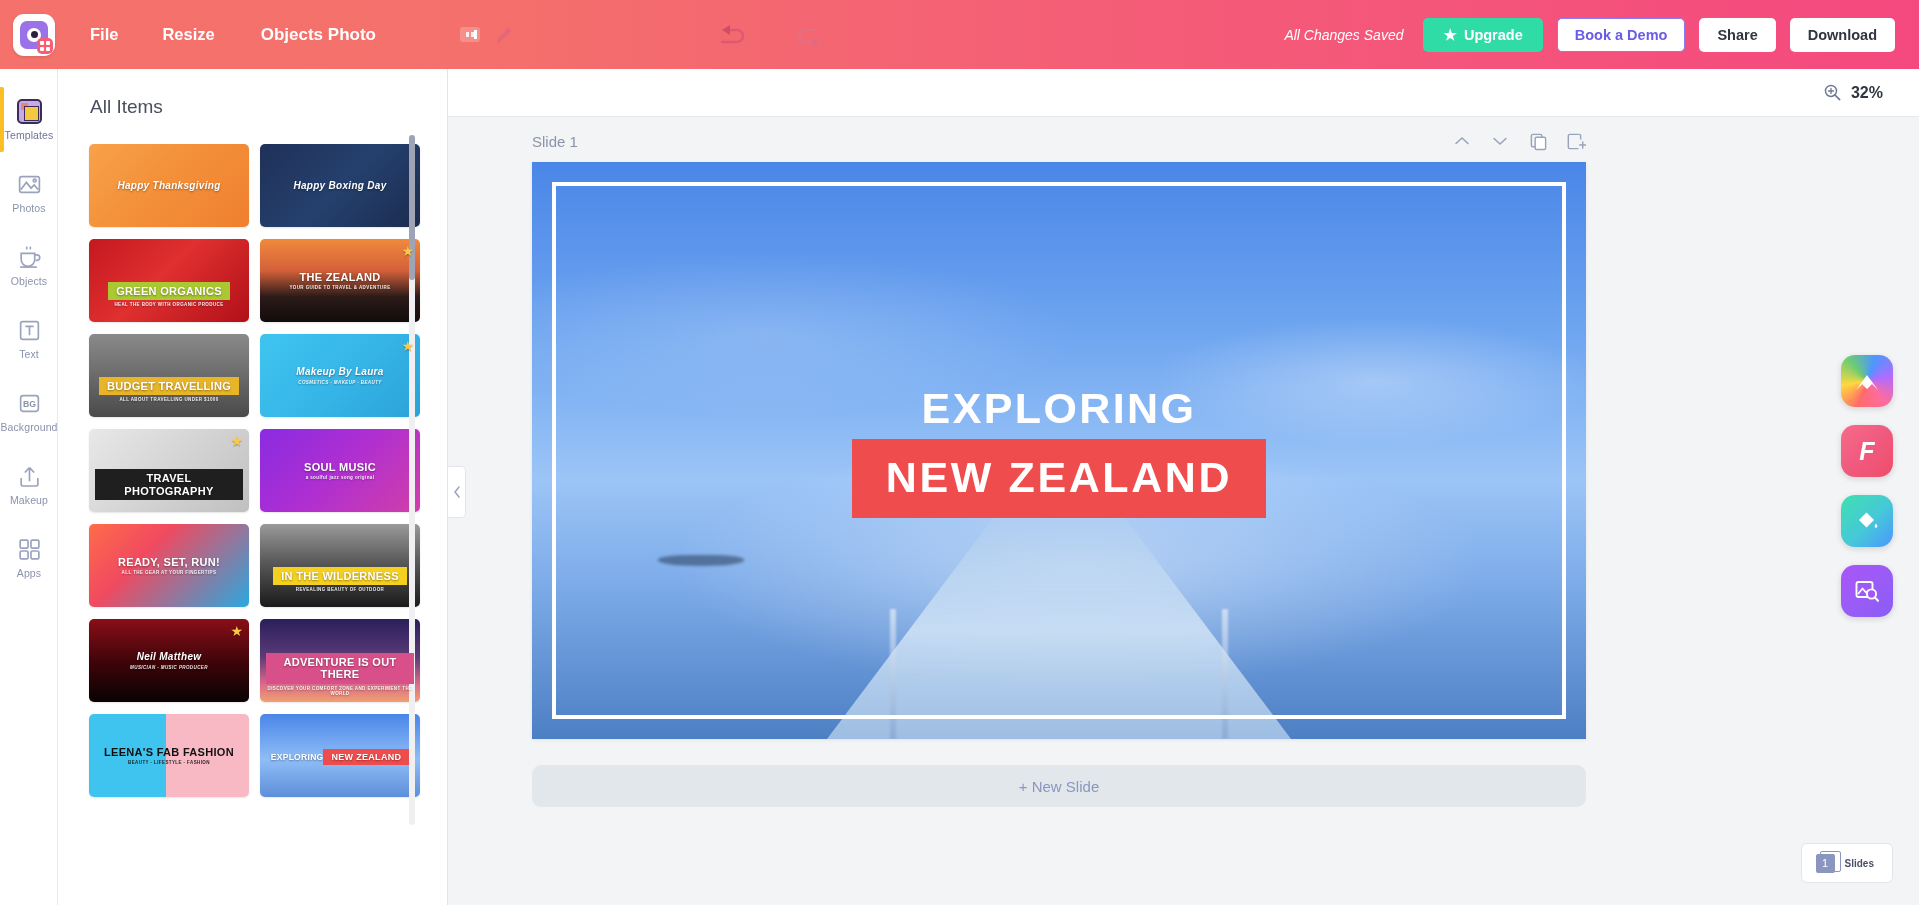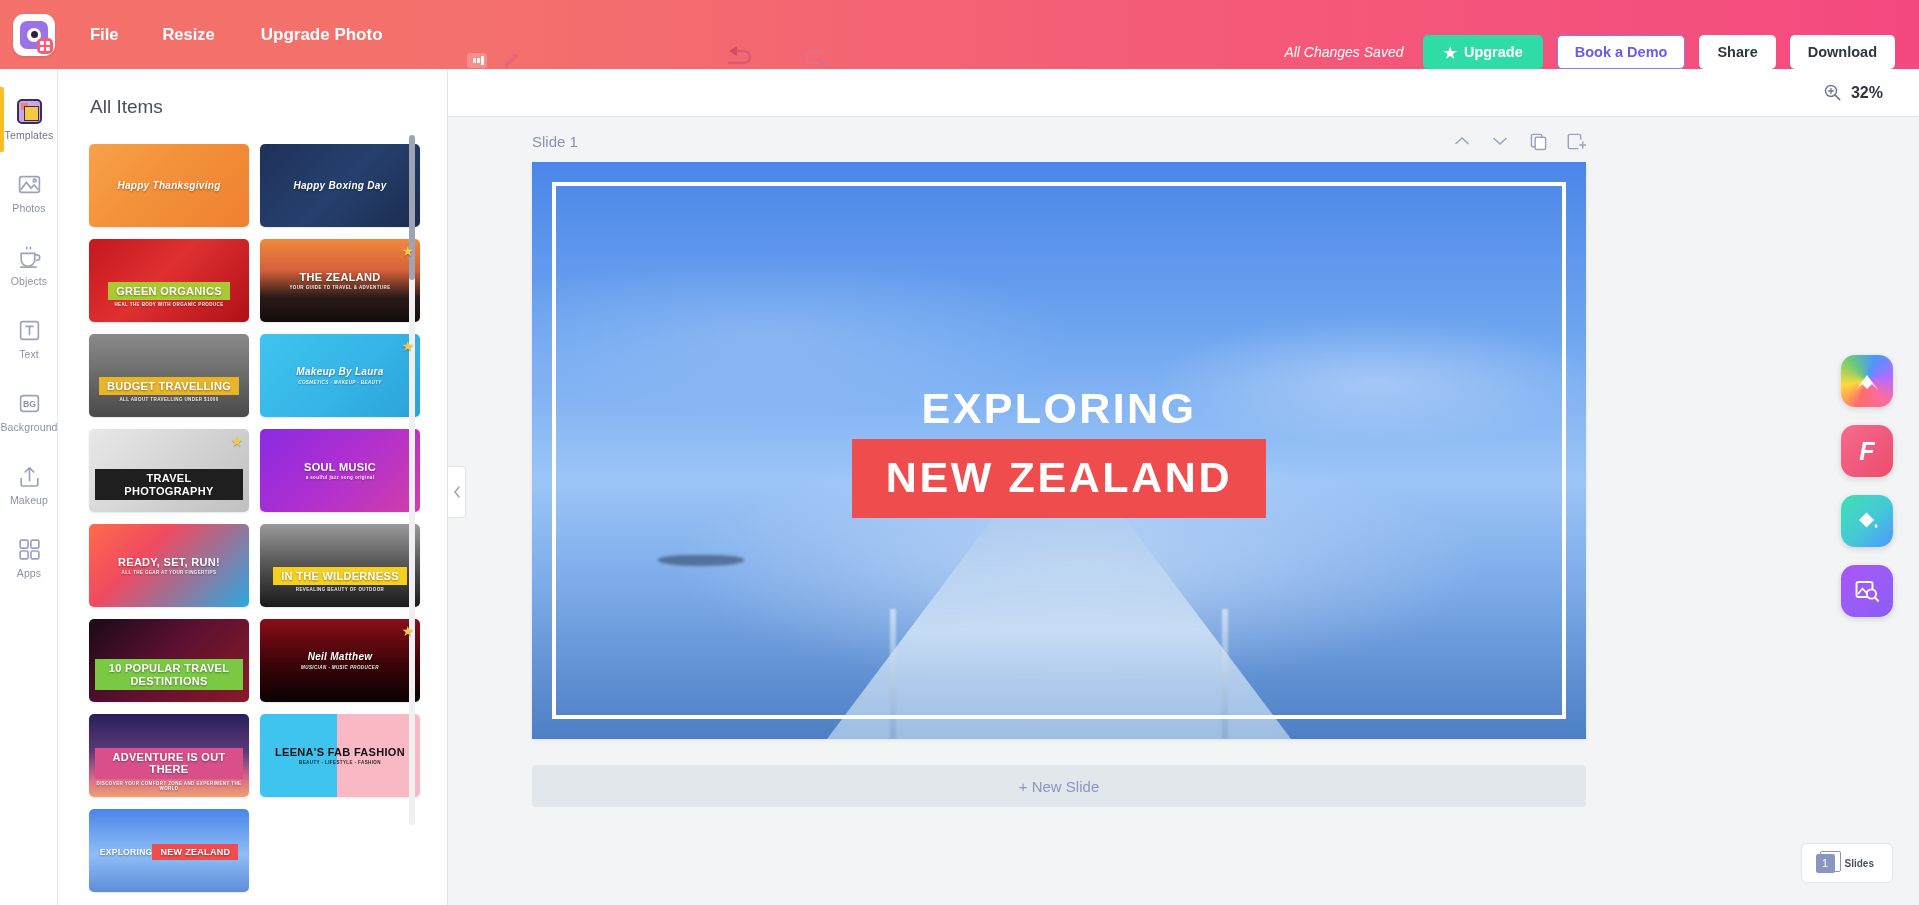--- a/index.html
+++ b/index.html
@@ -8,21 +8,21 @@
     overflow: hidden;
     font-family: "Liberation Sans", sans-serif;
     background: #f3f3f3;
   }
 
   
   .topbar {
     position: absolute; top: 0; left: 0;
     width: 1919px; height: 69px;
     background: linear-gradient(to right, #f4726b 0%, #f4706c 25%, #f45f76 55%, #f4497f 100%);
-    display: flex; align-items: flex-end;
+    display: flex; align-items: center;
     z-index: 40;
   }
   .logo-wrap {
     width: 68px; height: 69px;
     display: flex; align-items: center; justify-content: center;
   }
   .logo {
     width: 42px; height: 42px; border-radius: 11px;
     background: #ffffff;
     display: flex; align-items: center; justify-content: center;
@@ -272,21 +272,21 @@
   }
   .slide-h2 {
     background: #ef4d4d; color:#ffffff;
     font-size: 43px; font-weight: bold; letter-spacing: 2.6px;
     padding: 14px 34px 16px;
   }
 
   .new-slide {
     position:absolute; top: 648px; left: 84px;
     width: 1054px; height: 42px;
-    background: #e2e7ec; border-radius: 4px;
+    background: #e2e7ec; border-radius: 9px;
     display:flex; align-items:center; justify-content:center;
     color:#8b96c0; font-size: 15px; cursor:pointer;
   }
 
   
   .float-apps {
     position: absolute; right: 26px; top: 355px;
     display: flex; flex-direction: column; gap: 18px; z-index: 35;
   }
   .fapp {
@@ -333,21 +333,21 @@
           <i></i>
           <i></i>
           <i></i>
           <i></i>
         </div>
     </div>
   </div>
 
   <div class="menu-item">File</div>
   <div class="menu-item">Resize</div>
-  <div class="menu-item title">Upgrade Photo</div>
+  <div class="menu-item title">Objects Photo</div>
 
   <div class="tiny-icons">
     <div class="ic-film">
         <i></i>
         <i></i>
       </div>
     <div class="ic-pencil"></div>
   </div>
 
   <div class="undo-redo">
@@ -473,23 +473,20 @@
         <div class="tlabel"><span class="band" style="background:#1f1f1f">TRAVEL PHOTOGRAPHY</span></div>
       </div>
       <div class="thumb" style="background: linear-gradient(135deg, rgb(138, 43, 226) 0%, rgb(176, 47, 208) 50%, rgb(209, 63, 168) 100%);">
         <div class="tlabel"><span>SOUL MUSIC</span><span class="tsub">a soulful jazz song original</span></div>
       </div>
       <div class="thumb" style="background: linear-gradient(135deg, rgb(255, 107, 74) 0%, rgb(240, 74, 96) 35%, rgb(42, 168, 224) 100%);">
         <div class="tlabel"><span>READY, SET, RUN!</span><span class="tsub">ALL THE GEAR AT YOUR FINGERTIPS</span></div>
       </div>
       <div class="thumb" style="background: linear-gradient(rgb(154, 154, 154) 0%, rgb(90, 90, 90) 45%, rgb(26, 26, 26) 100%);">
         <div class="tlabel"><span class="band" style="background:#f5d020">IN THE WILDERNESS</span><span class="tsub">REVEALING BEAUTY OF OUTDOOR</span></div>
-      </div>
-      <div class="thumb" style="background: linear-gradient(135deg, rgb(26, 10, 24) 0%, rgb(90, 16, 48) 45%, rgb(138, 26, 42) 100%);">
-        <div class="tlabel"><span class="band" style="background:#7ac943">10 POPULAR TRAVEL DESTINTIONS</span></div>
       </div>
       <div class="thumb" style="background: linear-gradient(rgb(138, 14, 24) 0%, rgb(58, 4, 8) 55%, rgb(10, 2, 3) 100%);">
         <span class="star-badge">★</span>
         <div class="tlabel" style="font-style:italic;font-size:10px;"><span>Neil Matthew</span><span class="tsub">MUSICIAN · MUSIC PRODUCER</span></div>
       </div>
       <div class="thumb" style="background: linear-gradient(rgb(42, 31, 90) 0%, rgb(90, 58, 120) 45%, rgb(216, 106, 138) 78%, rgb(240, 160, 112) 100%);">
         <div class="tlabel"><span class="band" style="background:#d94f8a">ADVENTURE IS OUT THERE</span><span class="tsub">DISCOVER YOUR COMFORT ZONE AND EXPERIMENT THE WORLD</span></div>
       </div>
       <div class="thumb" style="background: linear-gradient(90deg, rgb(63, 196, 239) 0%, rgb(63, 196, 239) 48%, rgb(249, 185, 196) 48%, rgb(249, 185, 196) 100%);">
         <div class="tlabel" style="color:#111;text-shadow:none;"><span>LEENA'S FAB FASHION</span><span class="tsub">BEAUTY · LIFESTYLE · FASHION</span></div>

